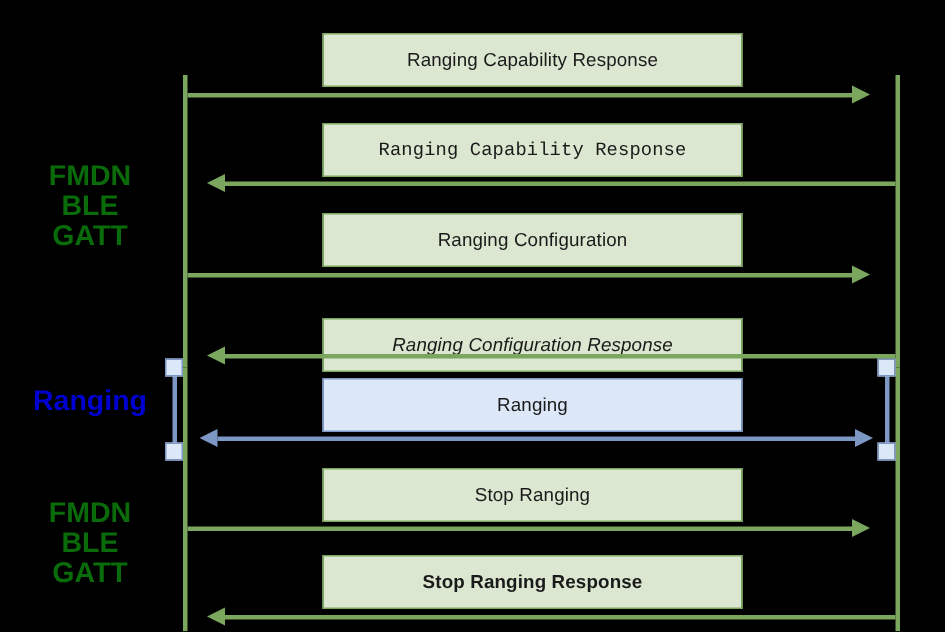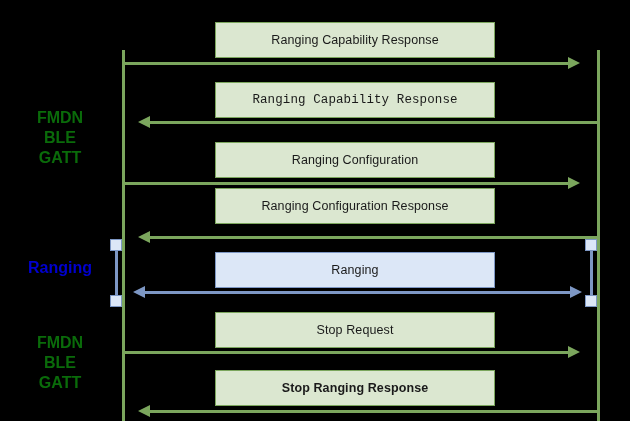--- a/index.html
+++ b/index.html
@@ -86,21 +86,21 @@
   .arrow-head.left.blue {
     border-right-color: #7d97c4;
   }
 
   
   .side-label {
     position: absolute;
     left: 10px;
     width: 100px;
     text-align: center;
-    font-size: 16px;
+    font-size: 19px;
     font-weight: bold;
     line-height: 20px;
   }
   .side-label.green { color: #0a6b0a; }
   .side-label.blue  { color: #0000d0; }
 </style>
 </head>
 <body>
 
 <div id="diagram">
@@ -145,35 +145,35 @@
   </div>
   <div class="arrow-line" style="left:150px; top:121px; width:447px;"></div>
   <div class="arrow-head left" style="left:138px; top:116px;"></div>
 
   <div class="msgbox" style="top:142px;">
     <span>Ranging Configuration</span>
   </div>
   <div class="arrow-line" style="left:125px; top:182px; width:448px;"></div>
   <div class="arrow-head right" style="left:568px; top:177px;"></div>
 
-  <div class="msgbox" style="top:188px;">
+  <div class="msgbox" style="top:212px;font-style:italic;">
     <span>Ranging Configuration Response</span>
   </div>
   <div class="arrow-line" style="left:150px; top:236px; width:447px;"></div>
   <div class="arrow-head left" style="left:138px; top:231px;"></div>
 
   <div class="msgbox ranging" style="top:252px;">
     <span>Ranging</span>
   </div>
   <div class="arrow-line blue" style="left:145px; top:291px; width:430px;"></div>
   <div class="arrow-head left blue" style="left:133px; top:286px;"></div>
   <div class="arrow-head right blue" style="left:570px; top:286px;"></div>
 
   <div class="msgbox" style="top:312px;">
-    <span>Stop Request</span>
+    <span>Stop Ranging</span>
   </div>
   <div class="arrow-line" style="left:125px; top:351px; width:448px;"></div>
   <div class="arrow-head right" style="left:568px; top:346px;"></div>
 
   <div class="msgbox" style="top:370px;font-weight:bold;">
     <span>Stop Ranging Response</span>
   </div>
   <div class="arrow-line" style="left:150px; top:410px; width:447px;"></div>
   <div class="arrow-head left" style="left:138px; top:405px;"></div>
 

